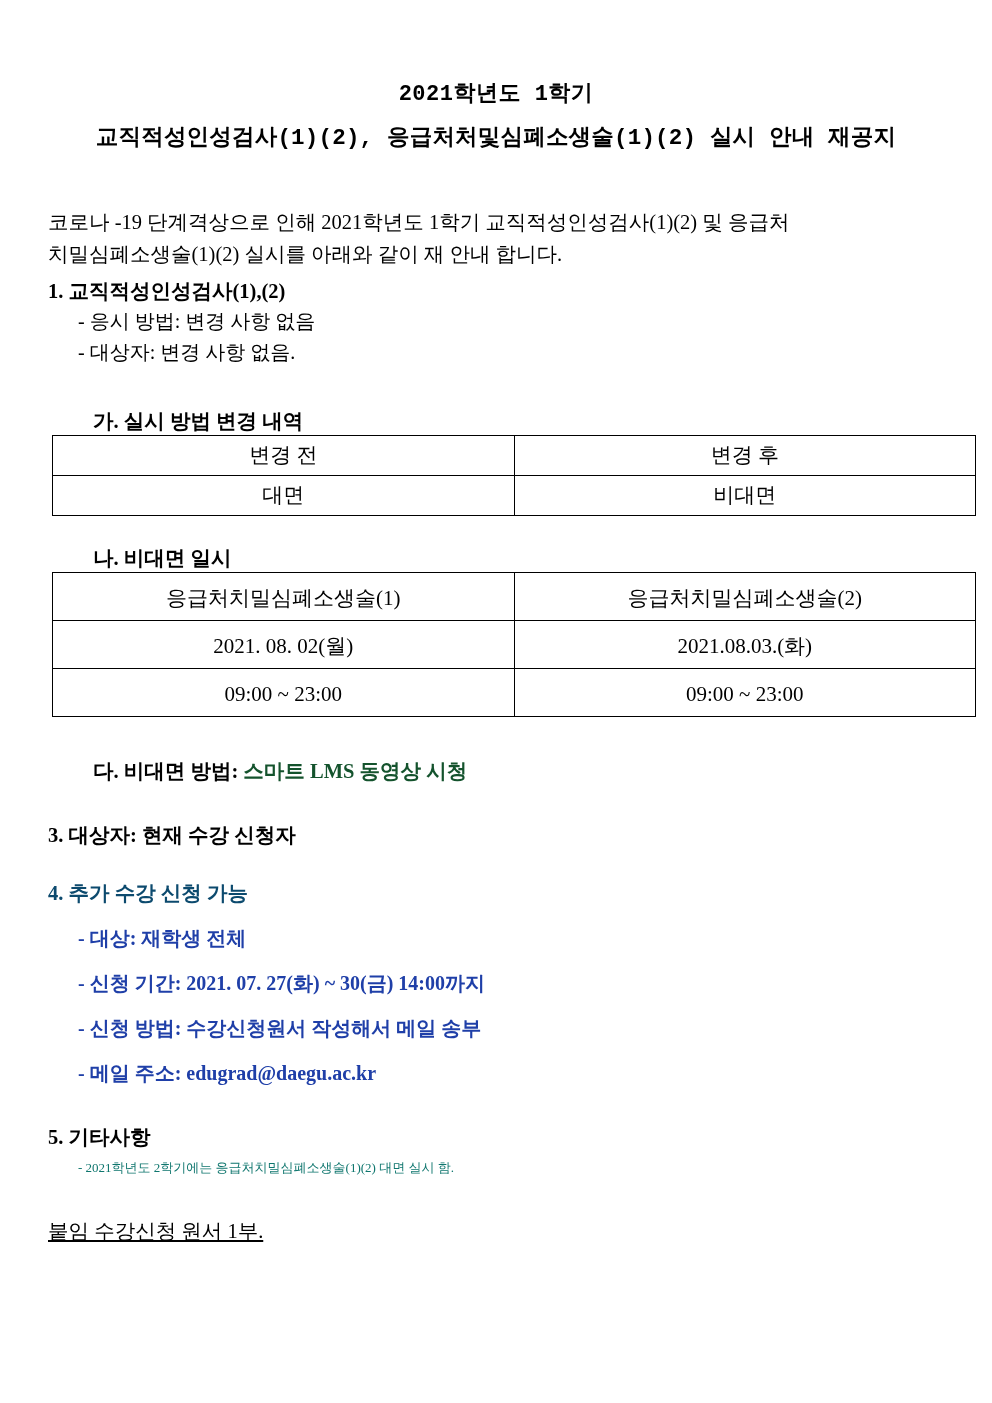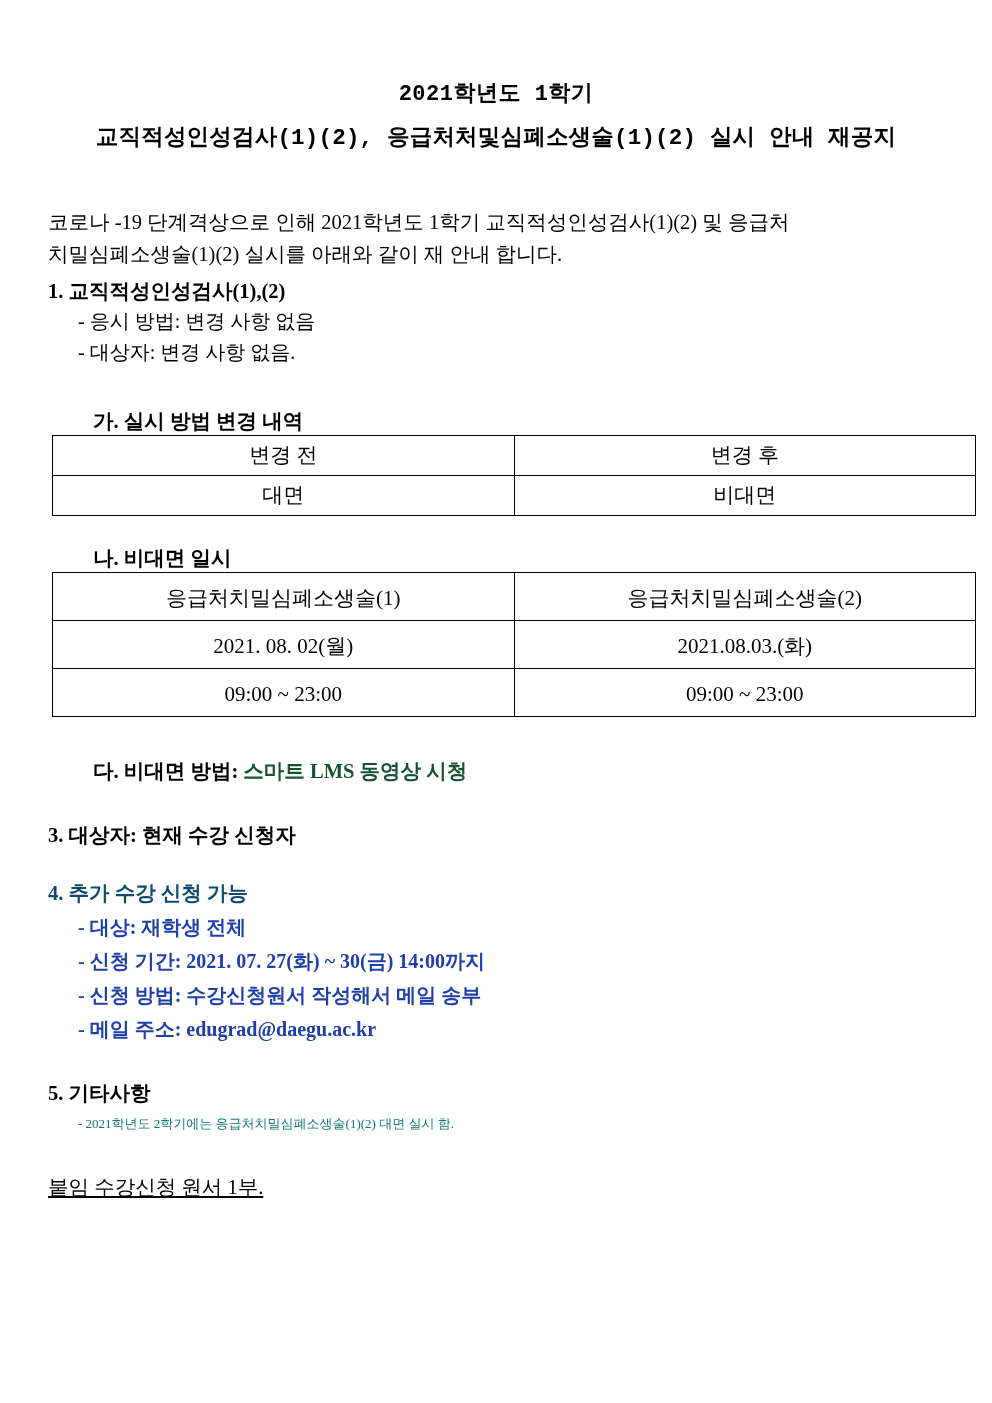--- a/index.html
+++ b/index.html
@@ -93,21 +93,21 @@
   .item-blue {
     font-size: 20.5px;
     font-weight: bold;
     color: #0c4a6e;
   }
   .sub-blue {
     font-size: 20px;
     color: #1f3fa8;
     font-weight: bold;
     margin-left: 30px;
-    margin-top: 7px;
+    margin-top: 18px;
   }
   .sub-red {
     font-size: 13px;
     color: #0f766e;
     margin-left: 30px;
     margin-top: 8px;
   }
   .attach {
     font-size: 20.5px;
     margin-top: 40px;

